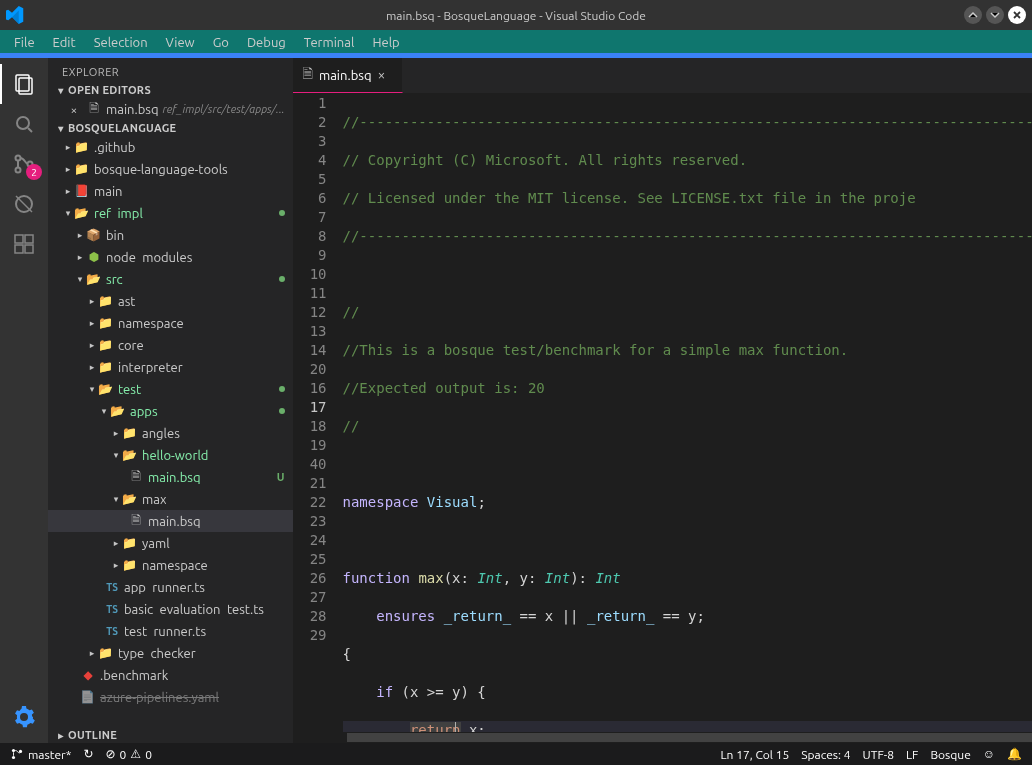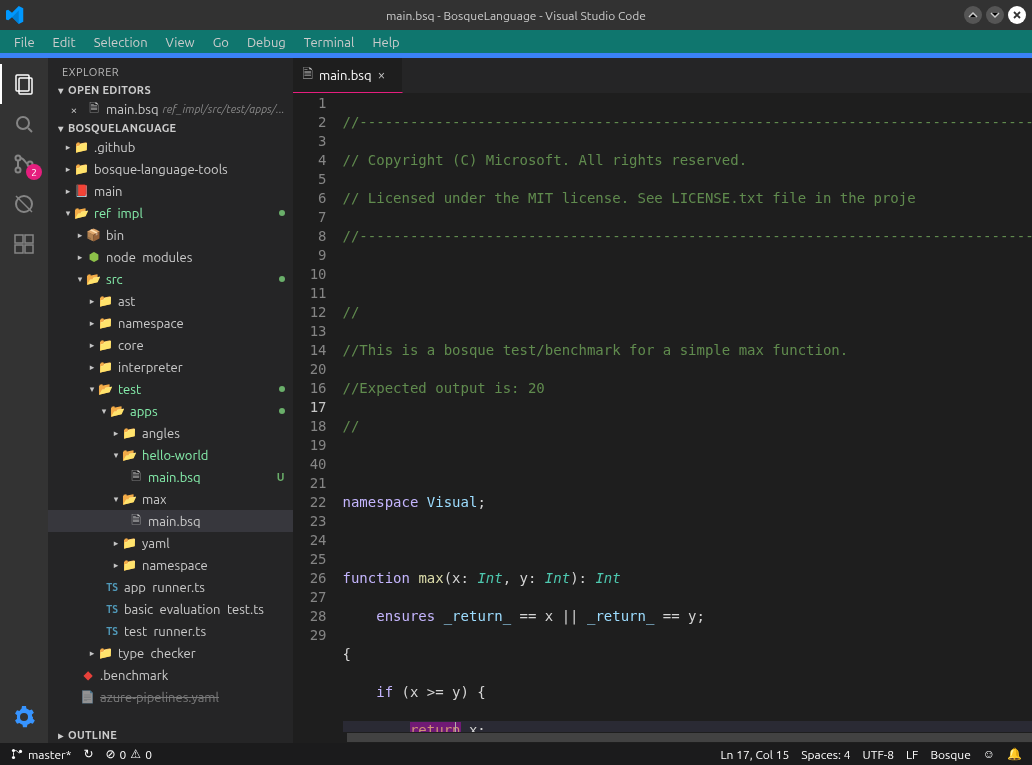--- a/index.html
+++ b/index.html
@@ -194,21 +194,21 @@
   color:#d4d4d4;
   position:relative;
 }
 .code .line { height:19px; position:relative; }
 .code .line.cur { background:#2a2a34; }
 .c-comment { color:#608b4e; }
 .c-kw { color:#c4b5fd; }
 .c-fn { color:#dcdcaa; }
 .c-type { color:#4ec9b0; font-style:italic;}
 .c-id { color:#9cdcfe; }
-.c-hl { background:#701a75; color:#ce9178; }
+.c-hl { background:#404040; color:#ce9178; }
 .cursor {
   position:absolute;
   width:1px;height:17px;background:#aeafad;
   top:1px;
 }
 .editor-hbar{
   height:11px;background:#1e1e1e;
   position:relative;
 }
 .editor-hbar .thumb{

